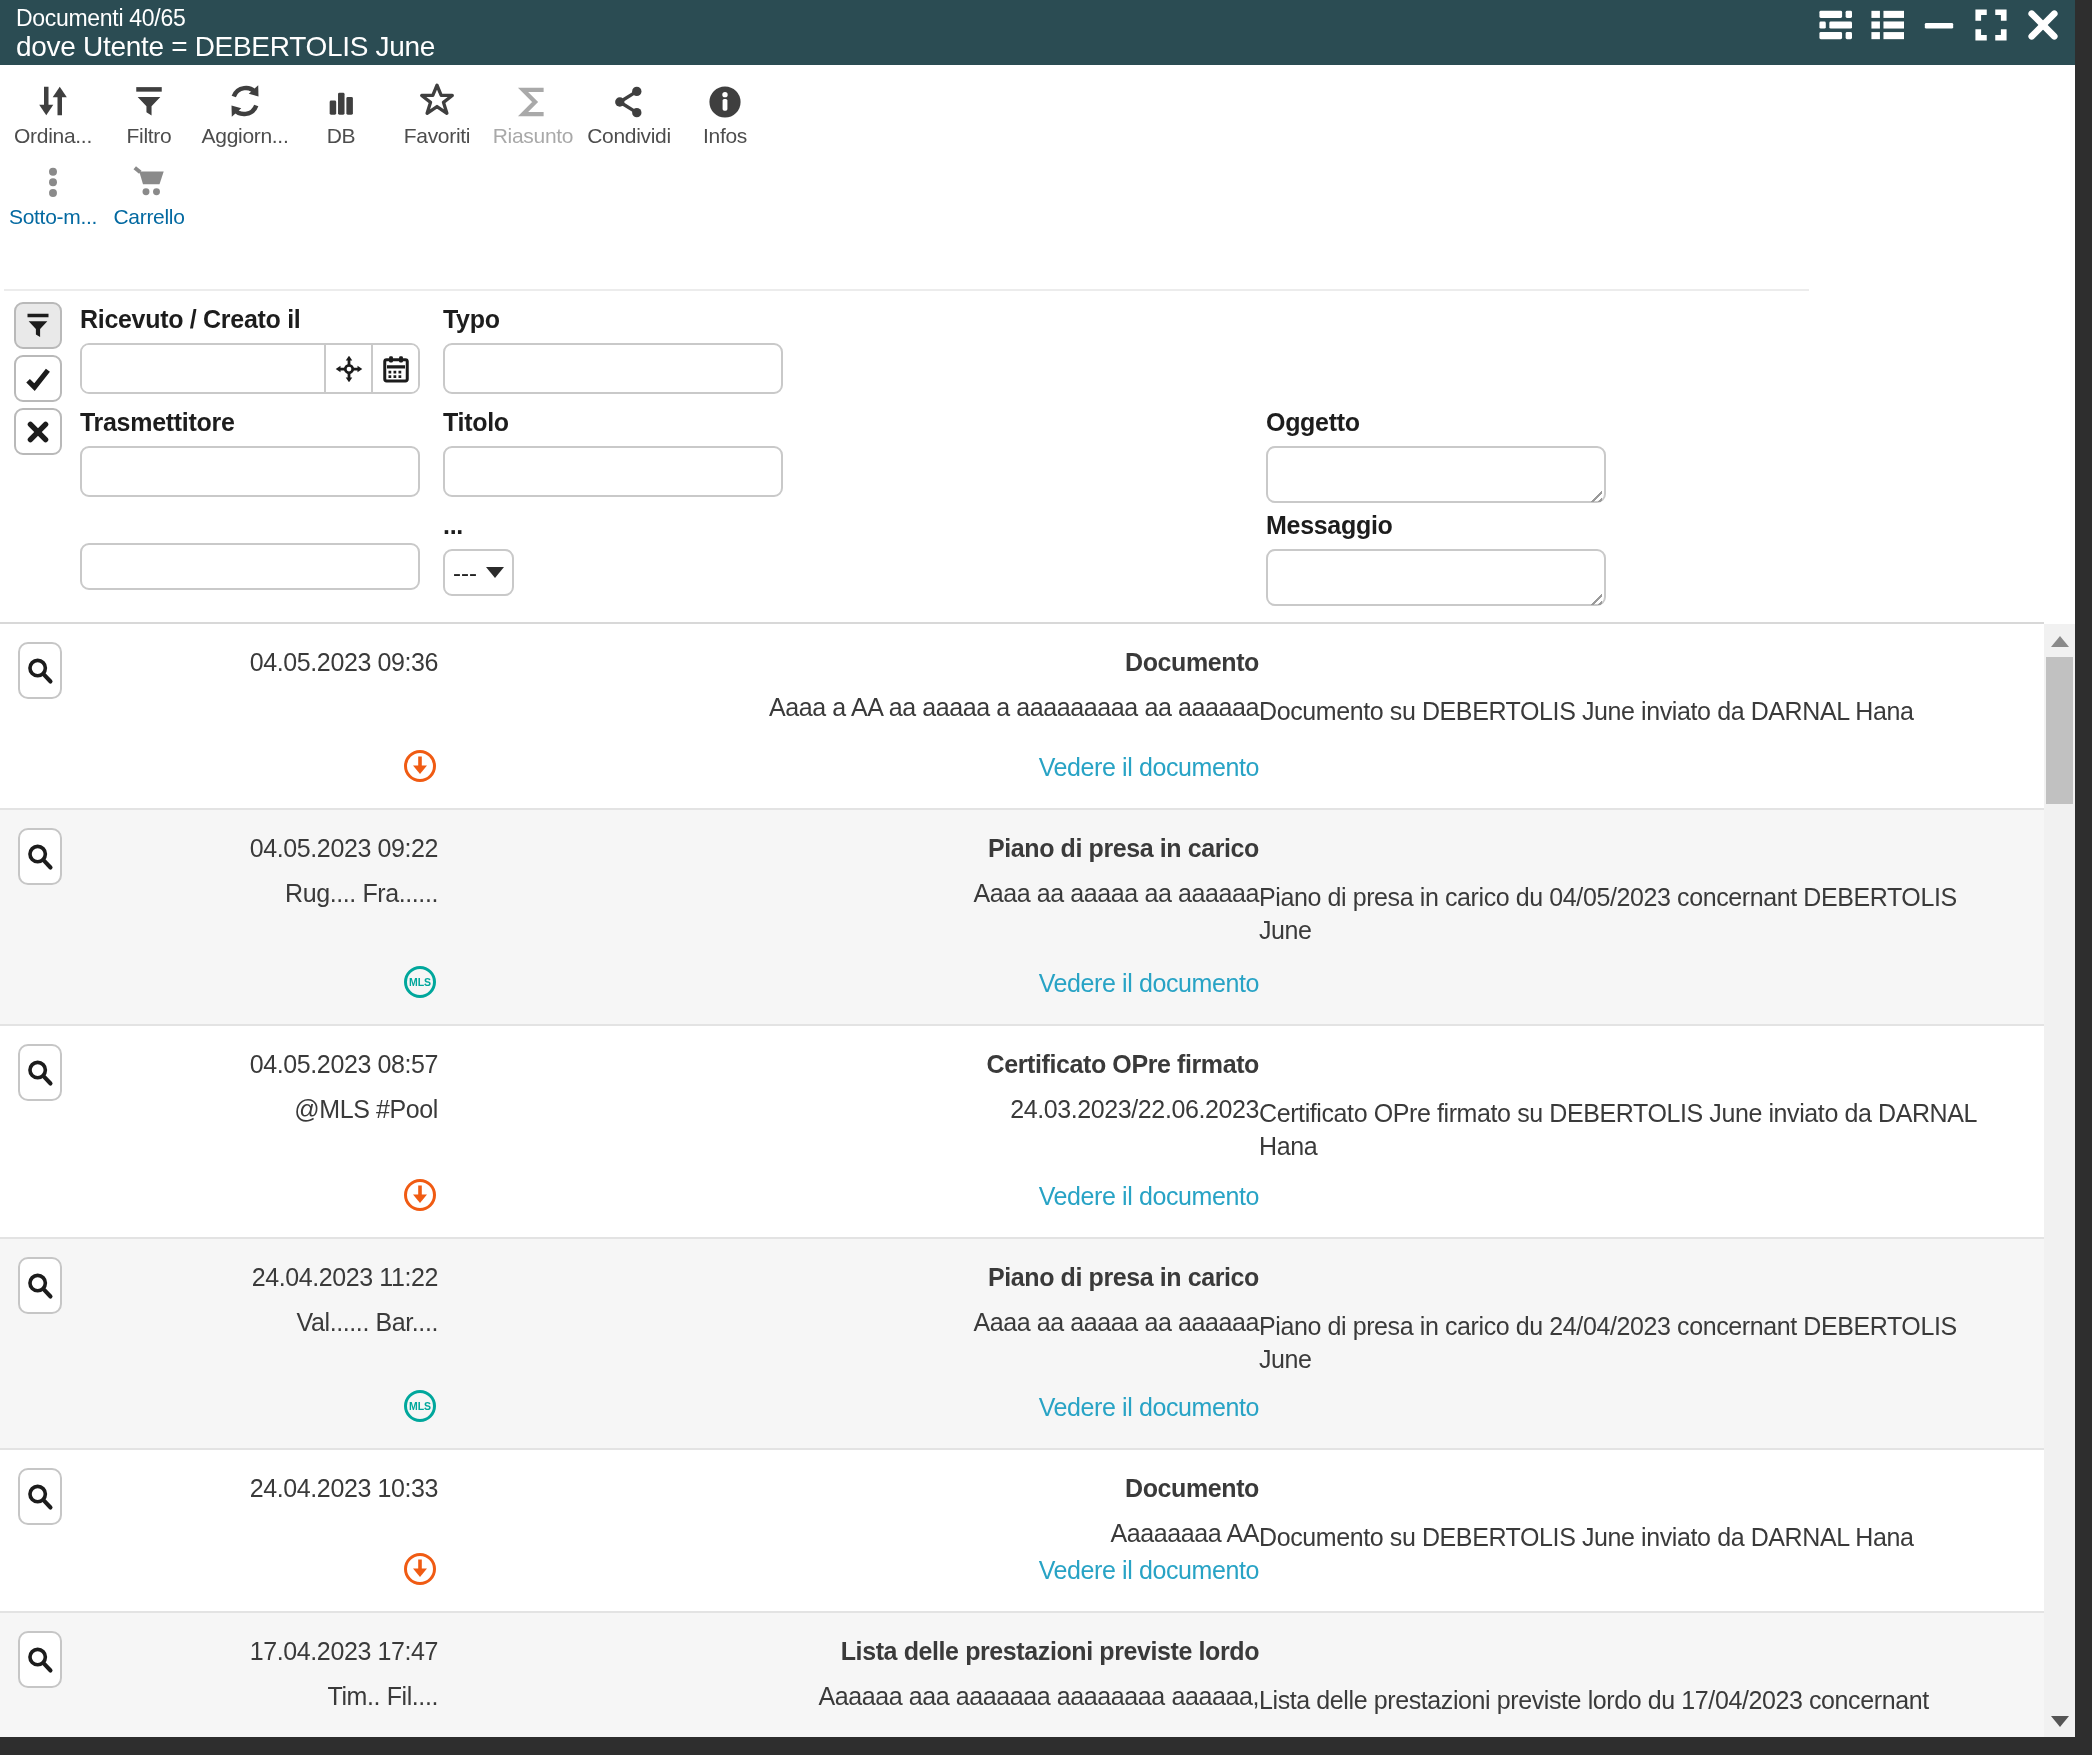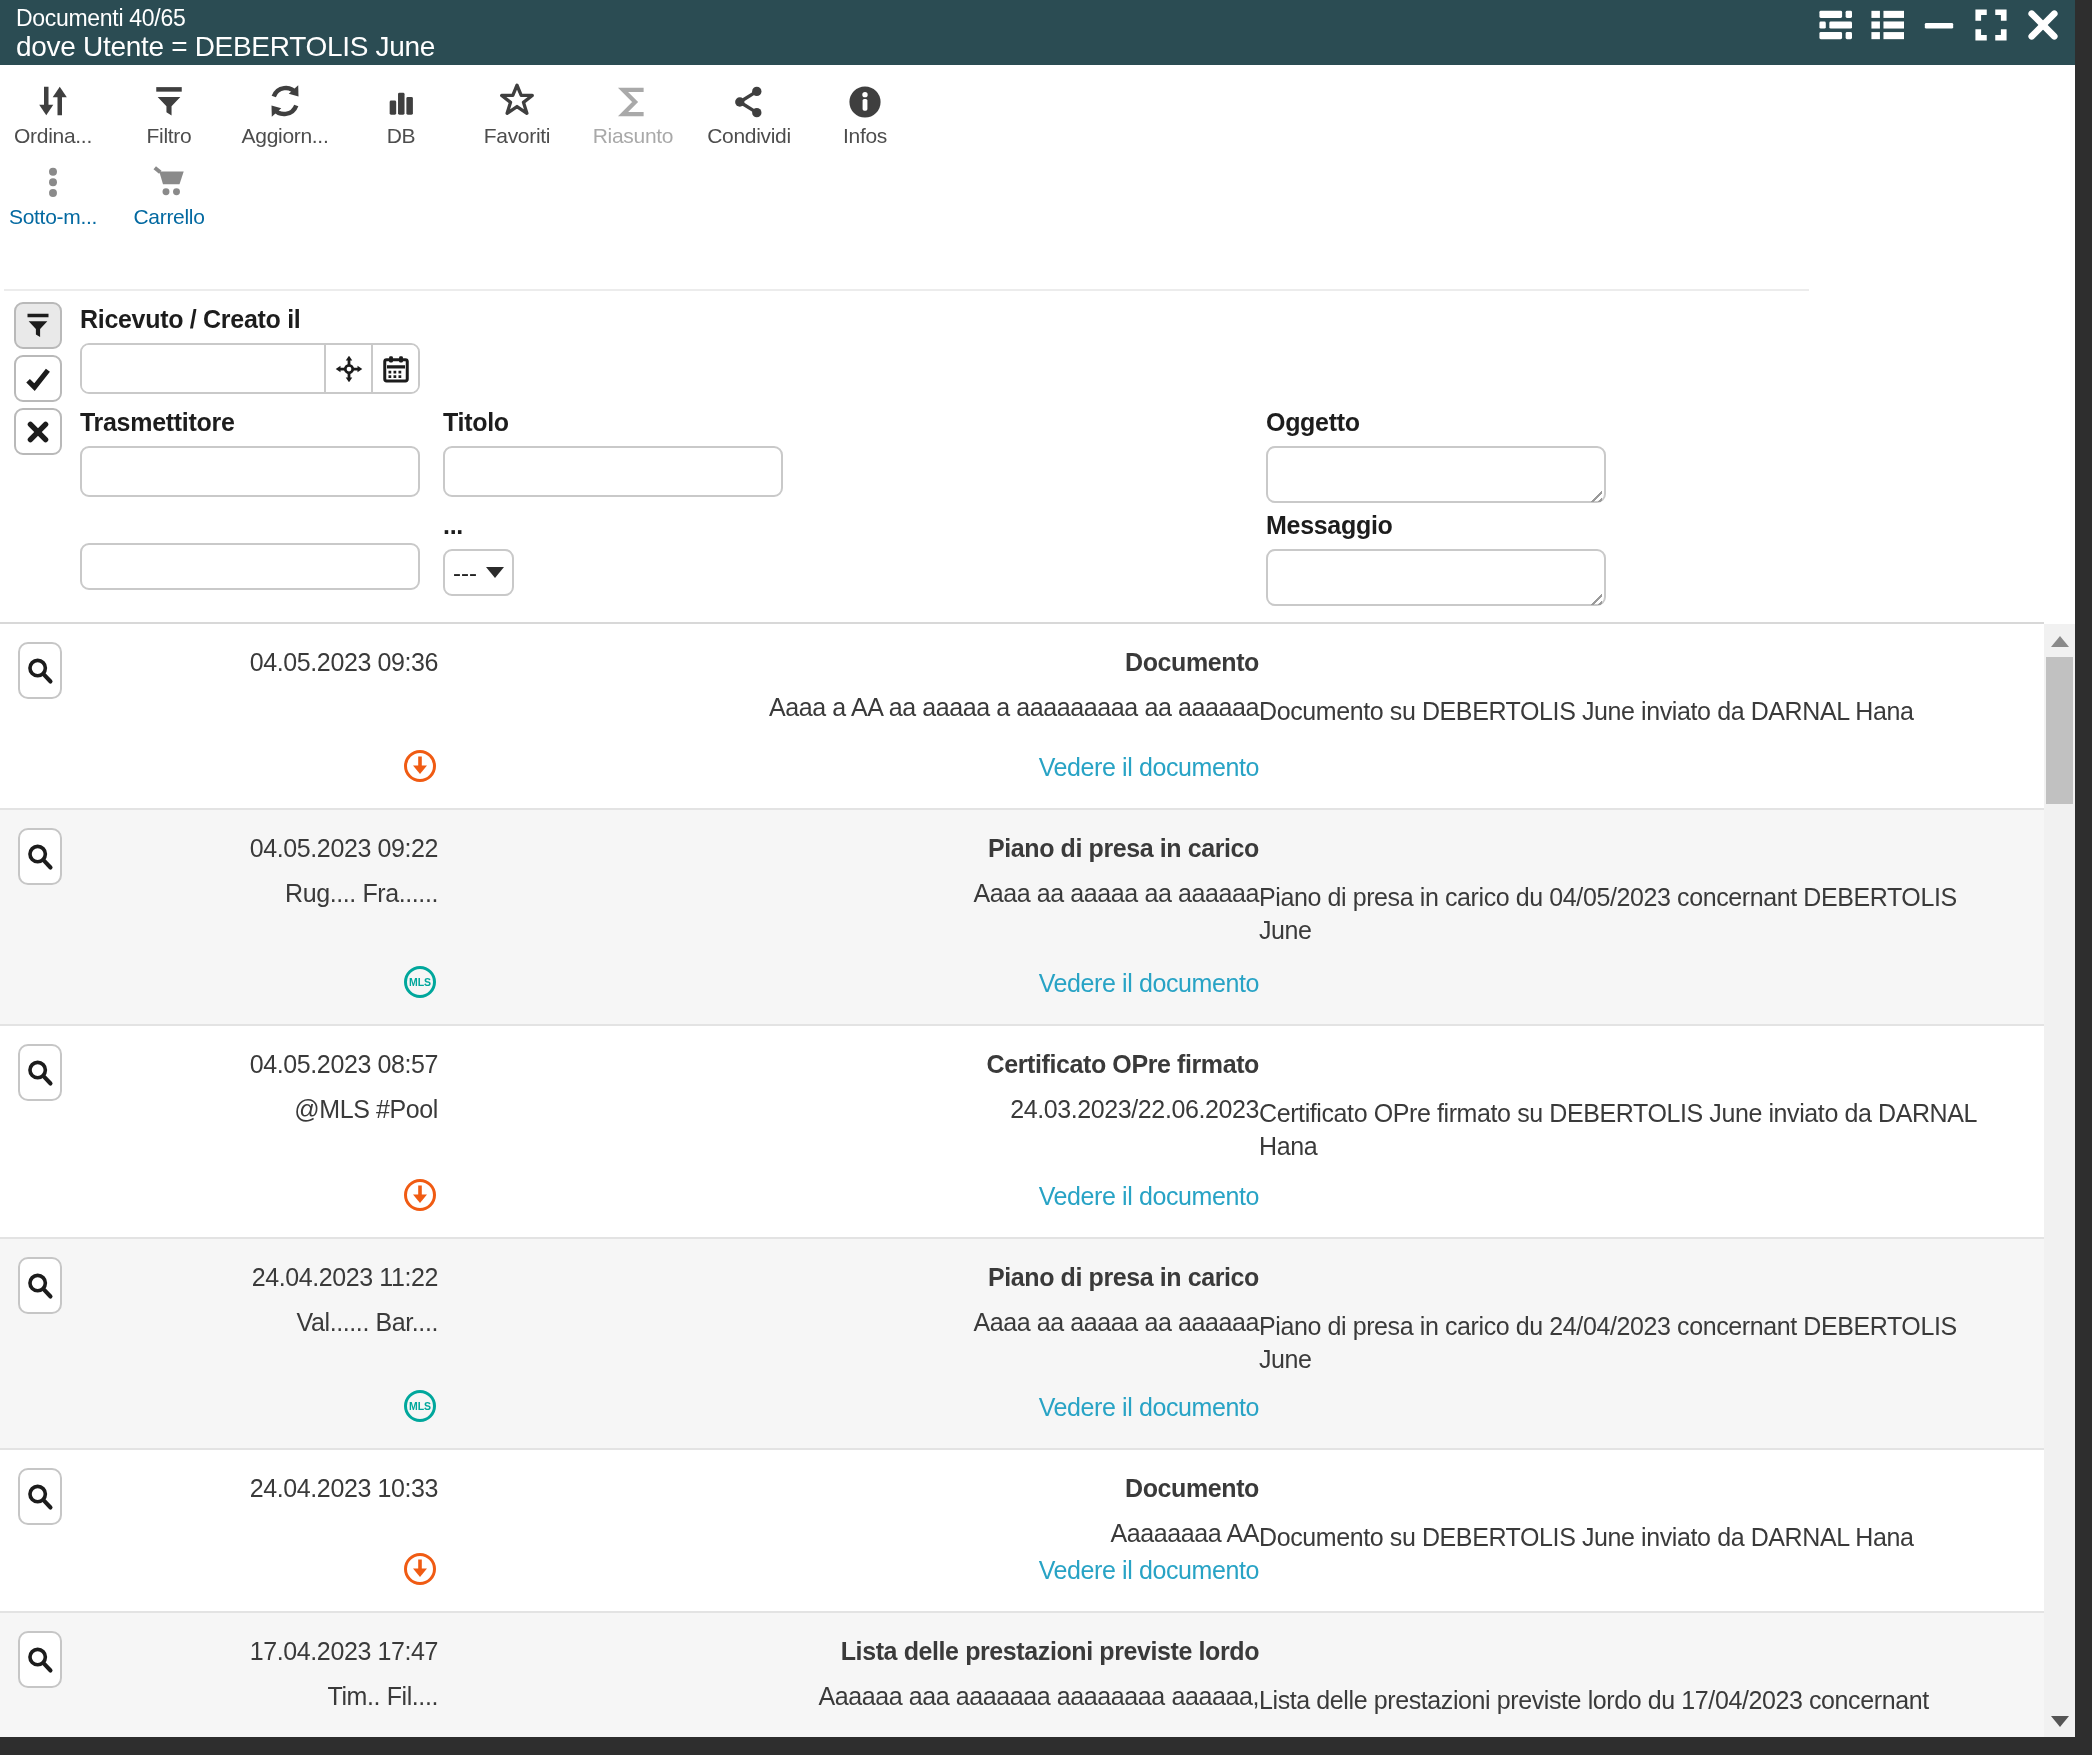--- a/index.html
+++ b/index.html
@@ -8,21 +8,21 @@
 
   
   .titlebar { position:absolute; left:0; top:0; width:2075px; height:65px; background:#2b4c53; color:#fff; }
   .titlebar .t1 { position:absolute; left:16px; top:5px; font-size:23px; letter-spacing:-0.3px; }
   .titlebar .t2 { position:absolute; left:16px; top:31px; font-size:28px; letter-spacing:-0.3px; }
   .win-controls { position:absolute; right:14px; top:7px; display:flex; gap:16px; align-items:center; }
   .win-btn { width:36px; height:36px; display:flex; align-items:center; justify-content:center; cursor:pointer; background:none; border:none; }
 
   
   .toolbar { position:absolute; left:0; top:65px; width:2075px; height:224px; background:#fff; }
-  .tb-row { display:flex; align-items:flex-start;gap:20px; }
+  .tb-row { display:flex; align-items:flex-start; }
   .tb-row1 { padding:14px 0 0 5px; }
   .tb-row2 { padding:12px 0 0 5px; }
   .tb-item { width:96px; display:flex; flex-direction:column; align-items:center; gap:5px; cursor:pointer; background:none; border:none; }
   .tb-item .ticon { height:40px; display:flex; align-items:flex-end; justify-content:center; }
   .tb-item .tlabel { font-size:21px; color:#4d4d4d; letter-spacing:-0.3px; white-space:nowrap; }
   .tb-item.disabled .tlabel { color:#a9a9a9; }
   .tb-item.gray .tlabel { color:#0369a1; }
 
   
   .filterpanel { position:absolute; left:4px; top:289px; width:1805px; height:330px; background:#fff; border-top:2px solid #ececec; }
@@ -278,20 +278,24 @@
             <rect x="6" y="13.4" width="2.2" height="2.2"></rect>
               <rect x="10" y="13.4" width="2.2" height="2.2"></rect>
               <rect x="14" y="13.4" width="2.2" height="2.2"></rect>
             <rect x="6" y="17" width="2.2" height="2.2"></rect>
               <rect x="10" y="17" width="2.2" height="2.2"></rect>
               <rect x="14" y="17" width="2.2" height="2.2"></rect>
           </svg>
         </span>
       </div>
     </div>
+    <div class="fgroup" style="left:439px; top:14px;">
+      <span class="flabel">Typo</span>
+      <input class="tb-input" type="text" style="">
+    </div>
 
     <div class="fgroup" style="left:76px; top:117px;">
       <span class="flabel">Trasmettitore</span>
       <input class="tb-input" type="text" style="">
     </div>
     <div class="fgroup" style="left:439px; top:117px;">
       <span class="flabel">Titolo</span>
       <input class="tb-input" type="text" style="">
     </div>
     <div class="fgroup" style="left:1262px; top:117px;">

